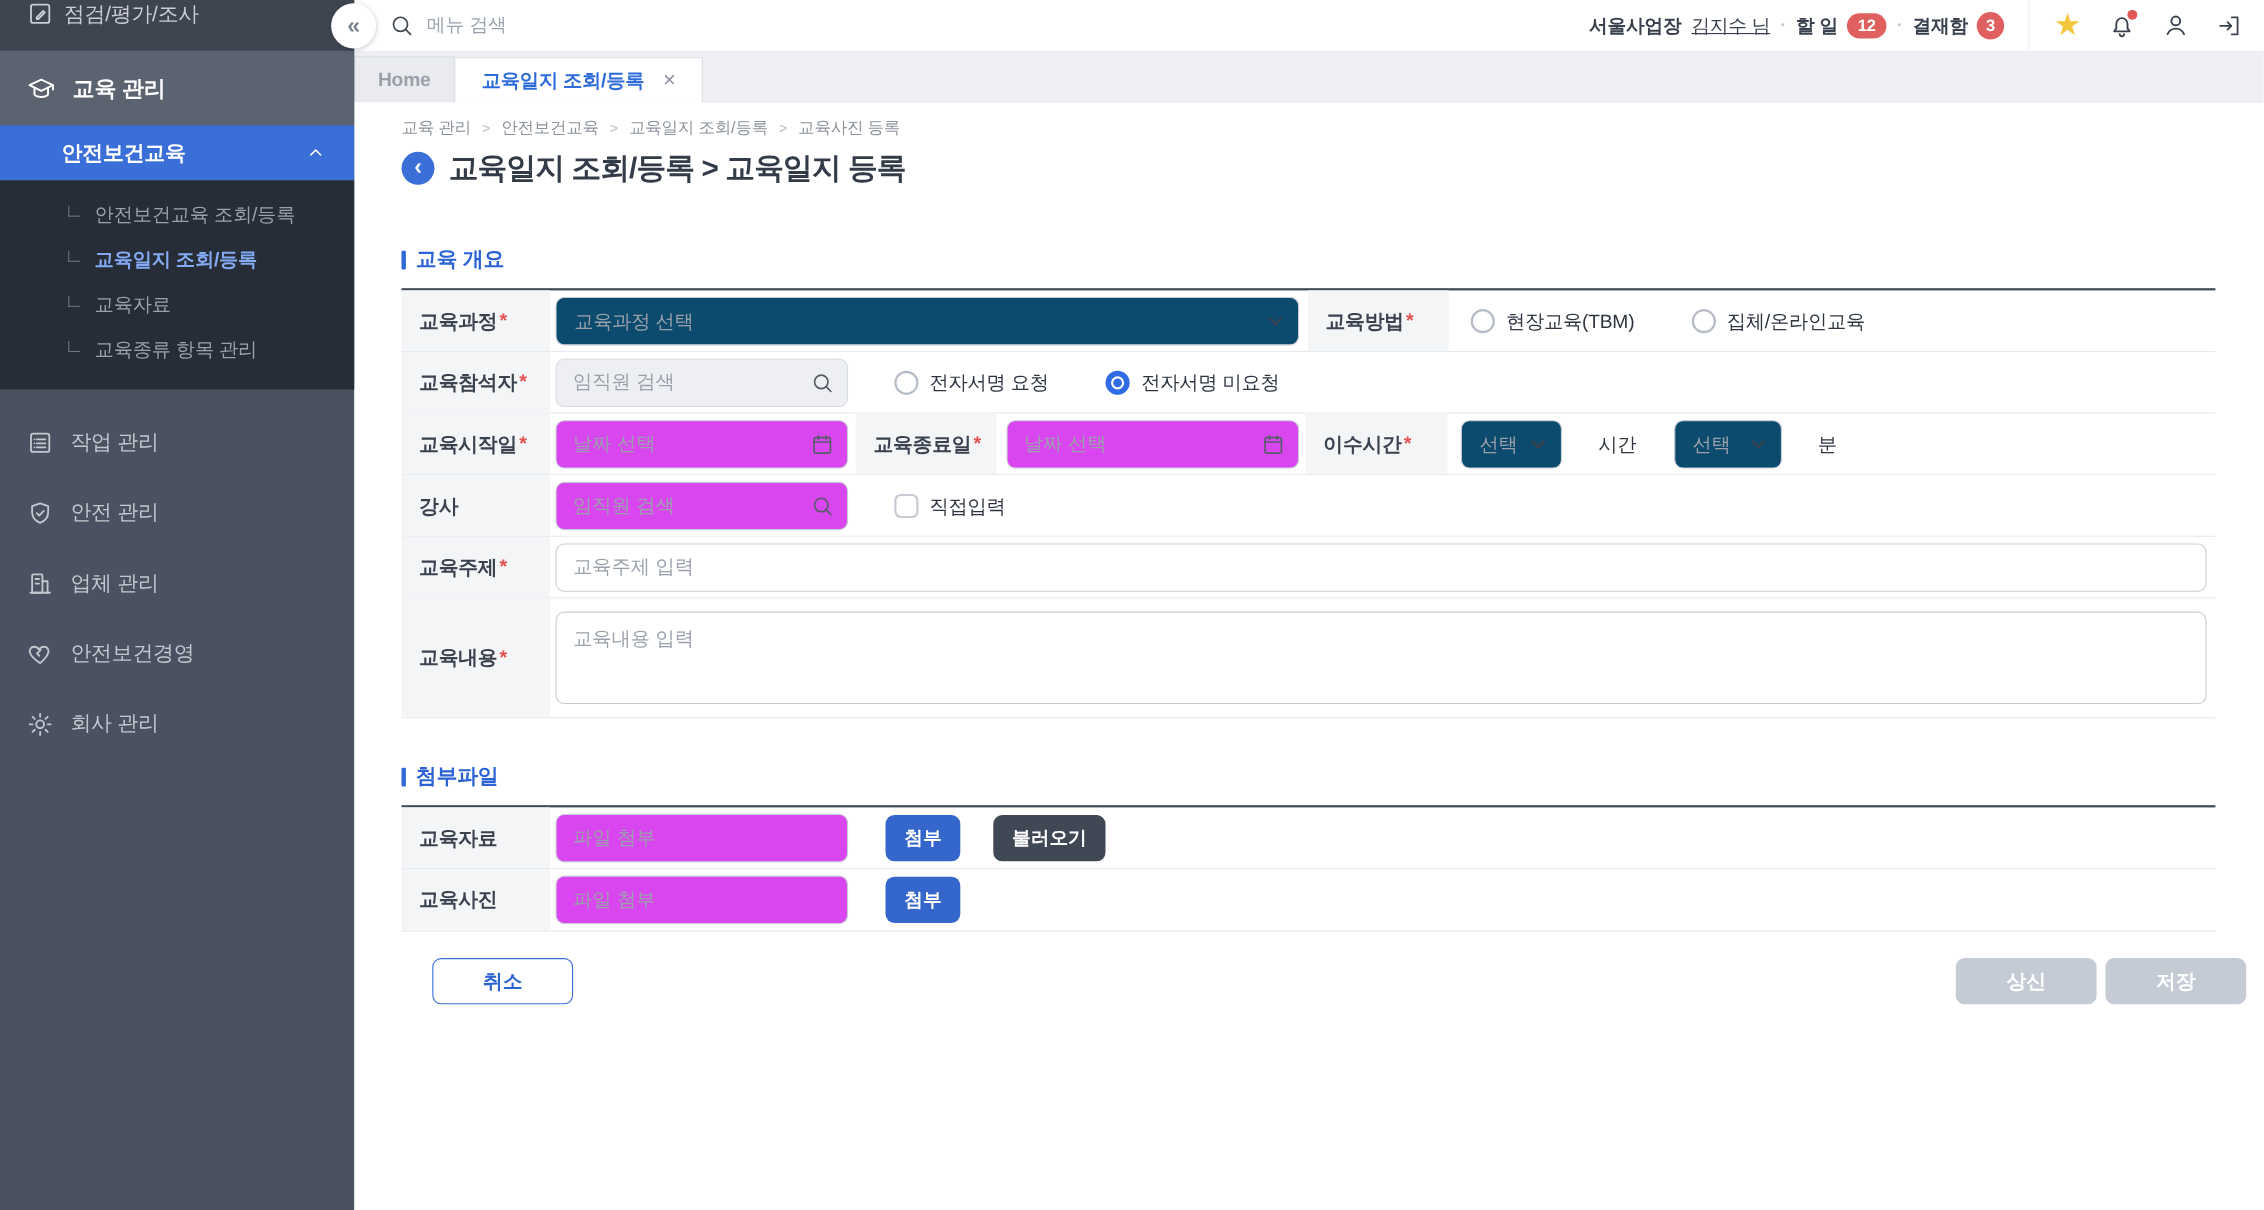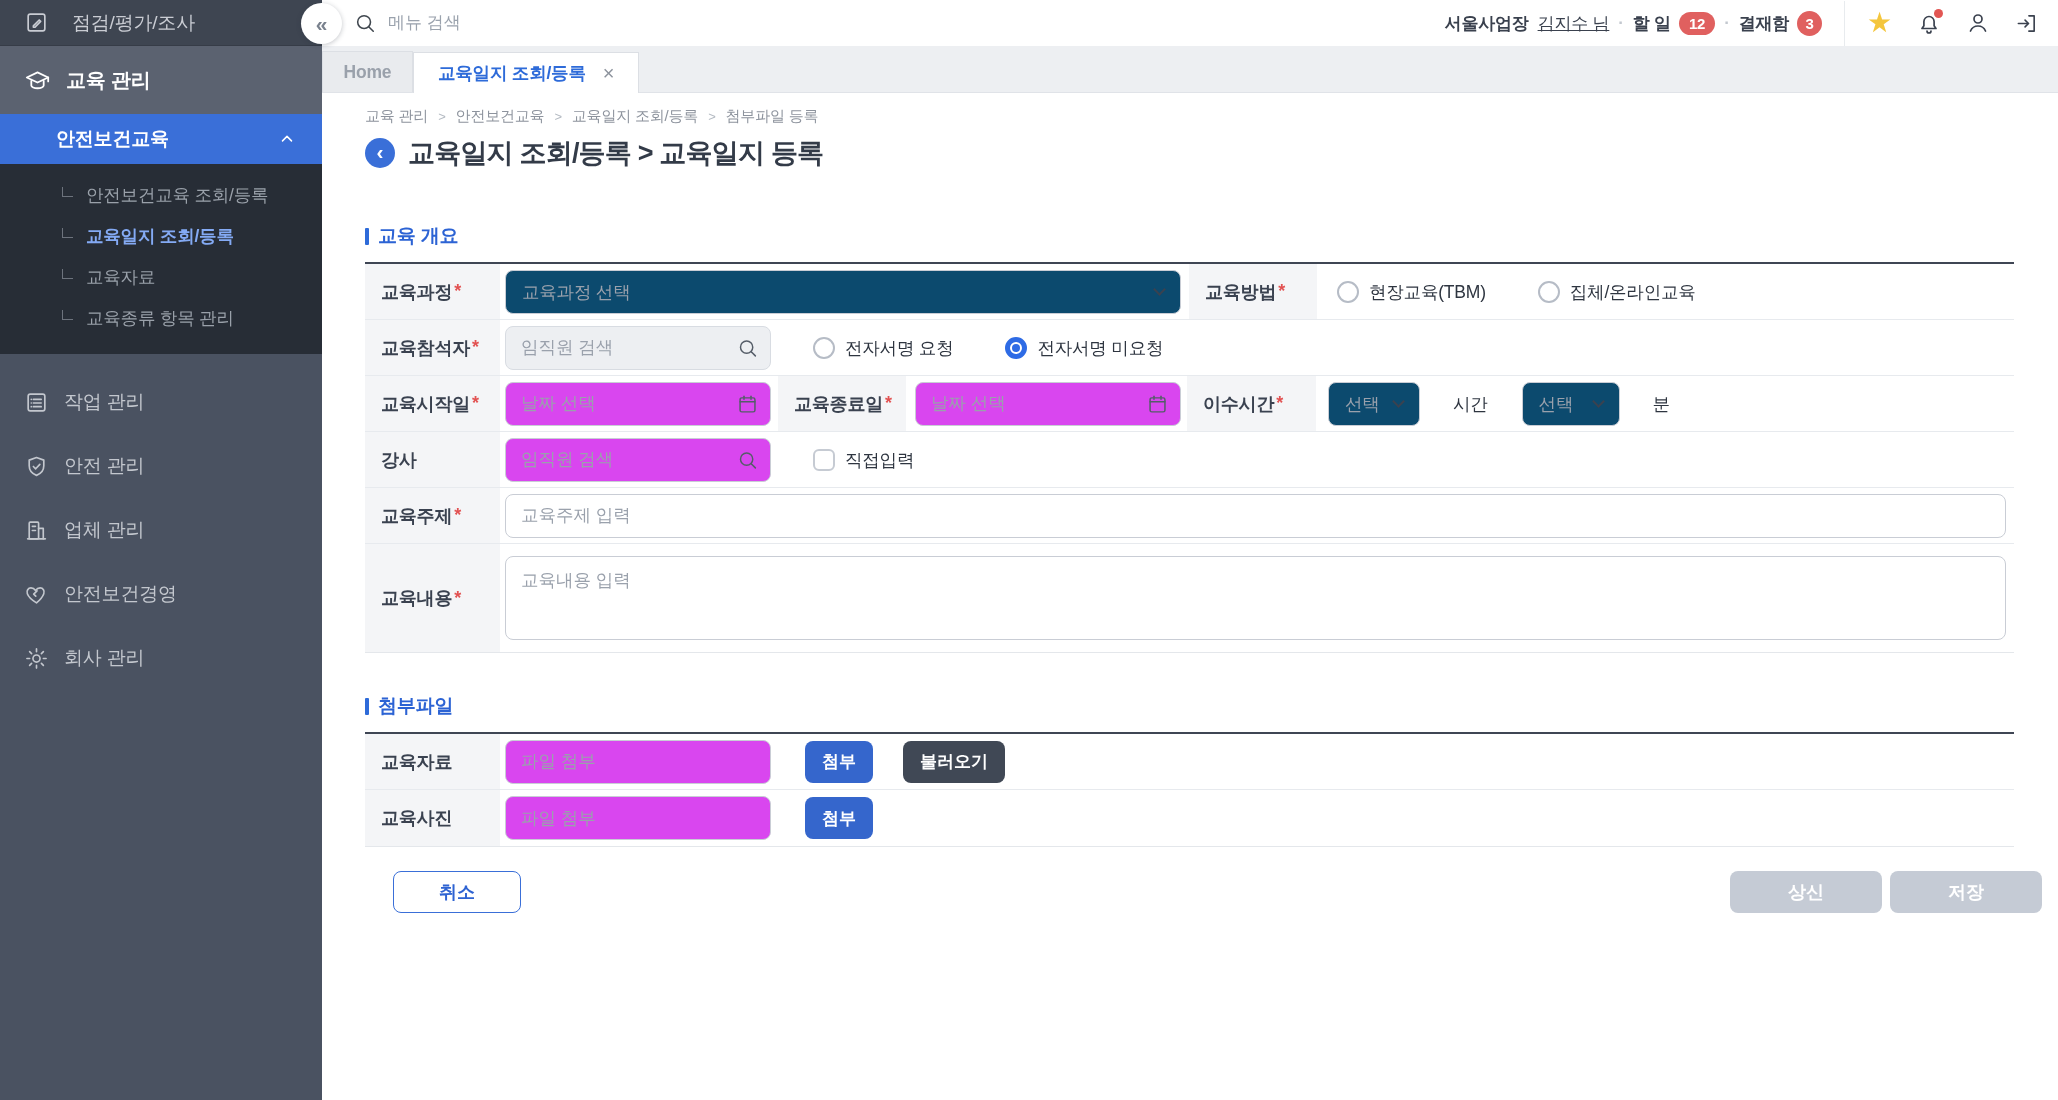--- a/index.html
+++ b/index.html
@@ -7,21 +7,21 @@
   body {
     font-family: "Liberation Sans", "DejaVu Sans", sans-serif;
     background: #ffffff; color: #3a4250; position: relative;
     letter-spacing: -0.2px; overflow: hidden;
   }
   svg { display:block; }
   .icon { flex-shrink:0; }
 
   
   .sidebar { position:absolute; left:0; top:0; width:322px; height:1100px; background:#4a5261; z-index:2; }
-  .sb-top { height:46px; background:#3e4551; display:flex; align-items:center; gap:23px; padding:0 24px;
+  .sb-top { height:46px; background:#3e4551; display:flex; align-items:flex-start; gap:9px; padding:0 24px;
             color:#c9ccd3; font-size:19px; border-bottom:1px solid rgba(0,0,0,.12); cursor:pointer; }
   .sb-parent { height:68px; background:#5b6270; display:flex; align-items:center; gap:15px; padding:0 24px;
             color:#ffffff; font-size:20px; font-weight:700; cursor:pointer; }
   .sb-group { height:50px; background:#3a6fd8; display:flex; align-items:center; justify-content:space-between;
             padding:0 26px 0 56px; color:#fff; font-size:19px; font-weight:700; cursor:pointer; }
   .sb-sub { background:#272d36; padding:10px 0 16px; }
   .sb-sub-item { height:41px; display:flex; align-items:center; gap:13px; padding-left:62px;
             color:#9aa1aa; font-size:17.5px; cursor:pointer; }
   .sb-sub-item.active { color:#84aaf4; font-weight:700; }
   .corner { width:11px; height:10px; border-left:1.6px solid #6d737d; border-bottom:1.6px solid #6d737d; margin-bottom:5px; }
@@ -124,21 +124,21 @@
 
   .btn { height:42px; border:none; border-radius:8px; font-size:17px; font-weight:700; font-family:inherit;
          cursor:pointer; display:inline-flex; align-items:center; justify-content:center; }
   .btn-blue { background:#3566cc; color:#fff; padding:0 17px; margin-left:12px; }
   .btn-dark { background:#404855; color:#fff; padding:0 17px; margin-left:8px; }
 
   .actions { display:flex; align-items:center; margin-top:24px; width:1649px;margin-left:28px; }
   .btn-cancel { width:128px; height:42px; background:#fff; border:1px solid #3a6fd8; color:#2e63d2;
             font-size:18px; font-weight:700; border-radius:8px; cursor:pointer; font-family:inherit; }
   .actions .right { margin-left:auto; display:flex; gap:8px; }
-  .btn-gray { width:152px; height:42px; background:#c5cbd5; color:#fff; font-size:18px; font-weight:700;
+  .btn-gray { width:128px; height:42px; background:#c5cbd5; color:#fff; font-size:18px; font-weight:700;
             border:none; border-radius:8px; cursor:pointer; font-family:Liberation Serif, serif; }
 </style>
 </head>
 <body>
 
 <aside class="sidebar">
   <div class="sb-top">
     <span class="icon">
       <svg width="25" height="25" viewBox="0 0 24 24" fill="none" stroke="currentColor" stroke-width="1.6" stroke-linecap="round" stroke-linejoin="round">
           <rect x="4" y="4" width="16" height="16" rx="2"></rect>
@@ -305,21 +305,21 @@
 
   <div class="content">
 
     <div class="breadcrumb">
       <span class="crumb">교육 관리</span>
       <span class="crumb-sep">&gt;</span>
       <span class="crumb">안전보건교육</span>
       <span class="crumb-sep">&gt;</span>
       <span class="crumb">교육일지 조회/등록</span>
       <span class="crumb-sep">&gt;</span>
-      <span class="crumb">첨부파일 등록</span>
+      <span class="crumb">교육사진 등록</span>
     </div>
 
     <div class="title-row">
       <div class="back-btn">
         <span>‹</span>
       </div>
       <h1 class="page-title">교육일지 조회/등록 &gt; 교육일지 등록</h1>
     </div>
 
     <div class="section-header">

